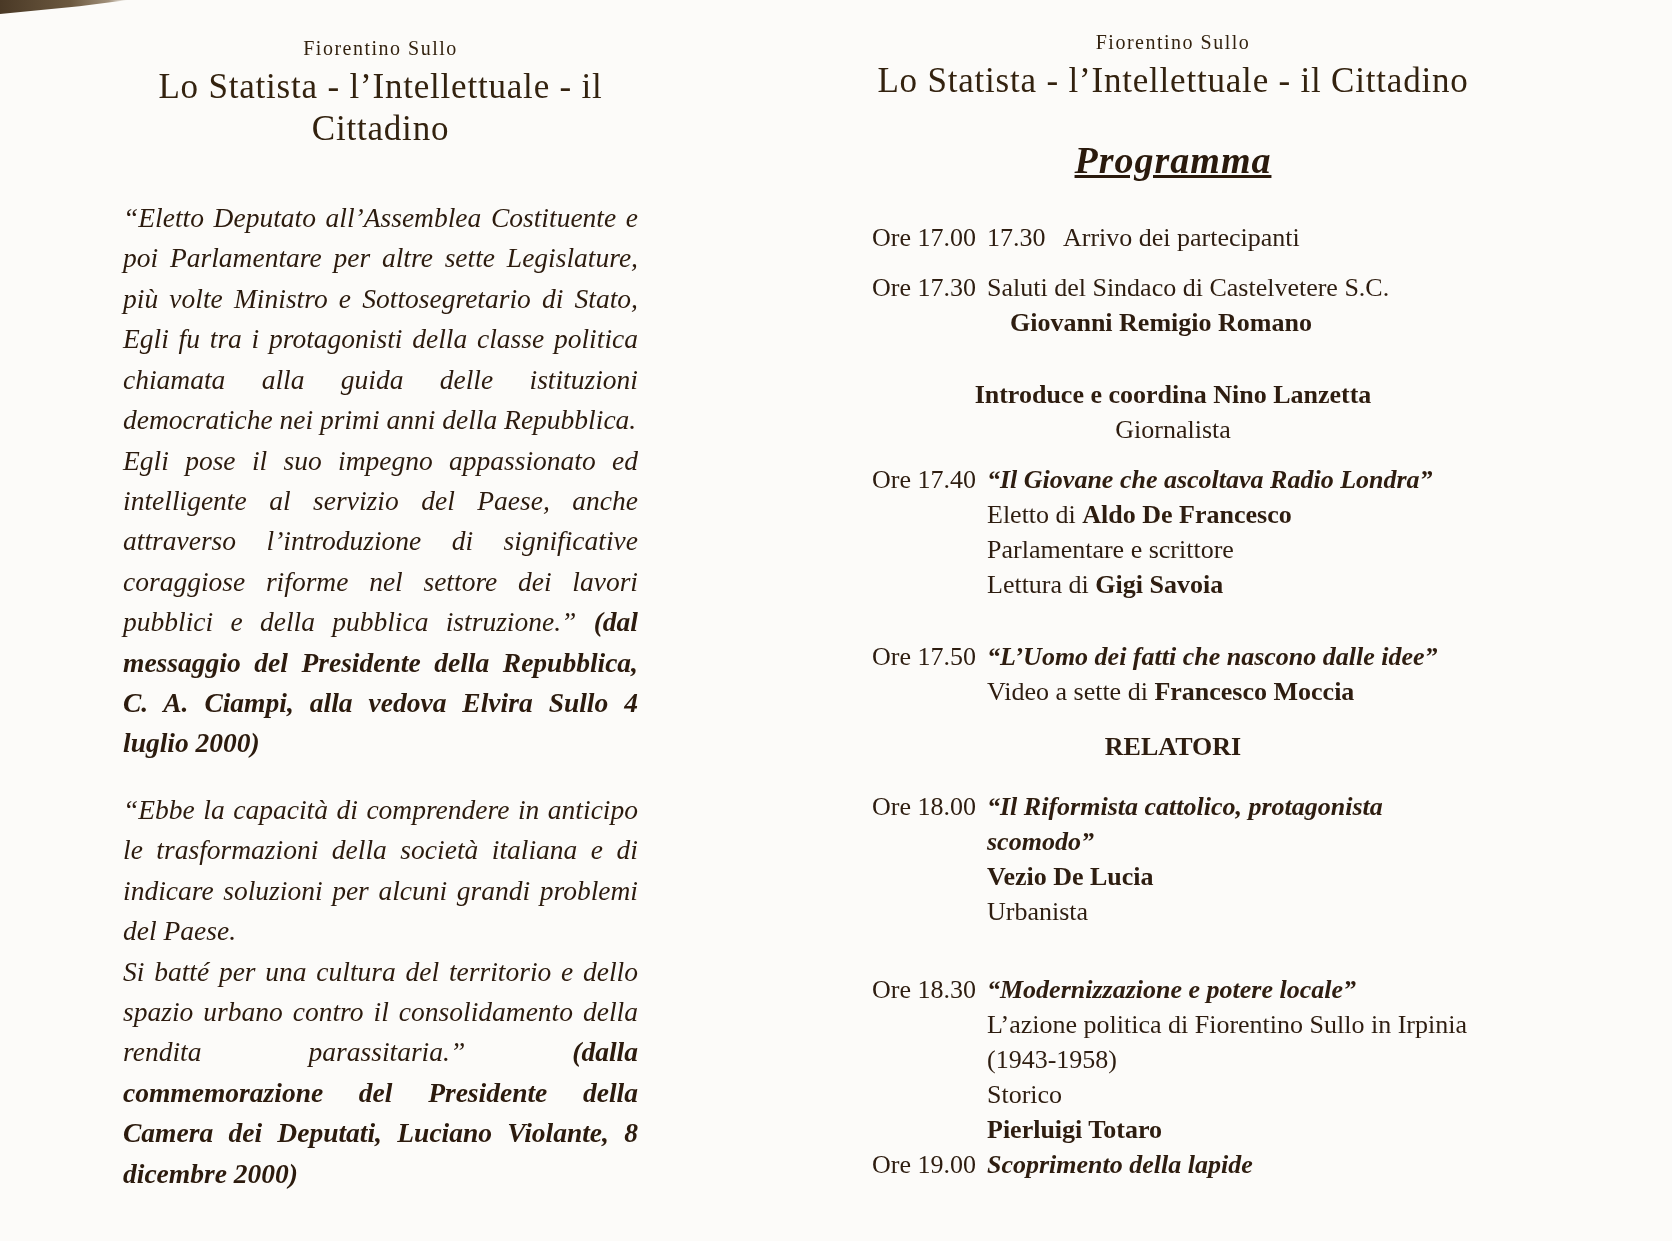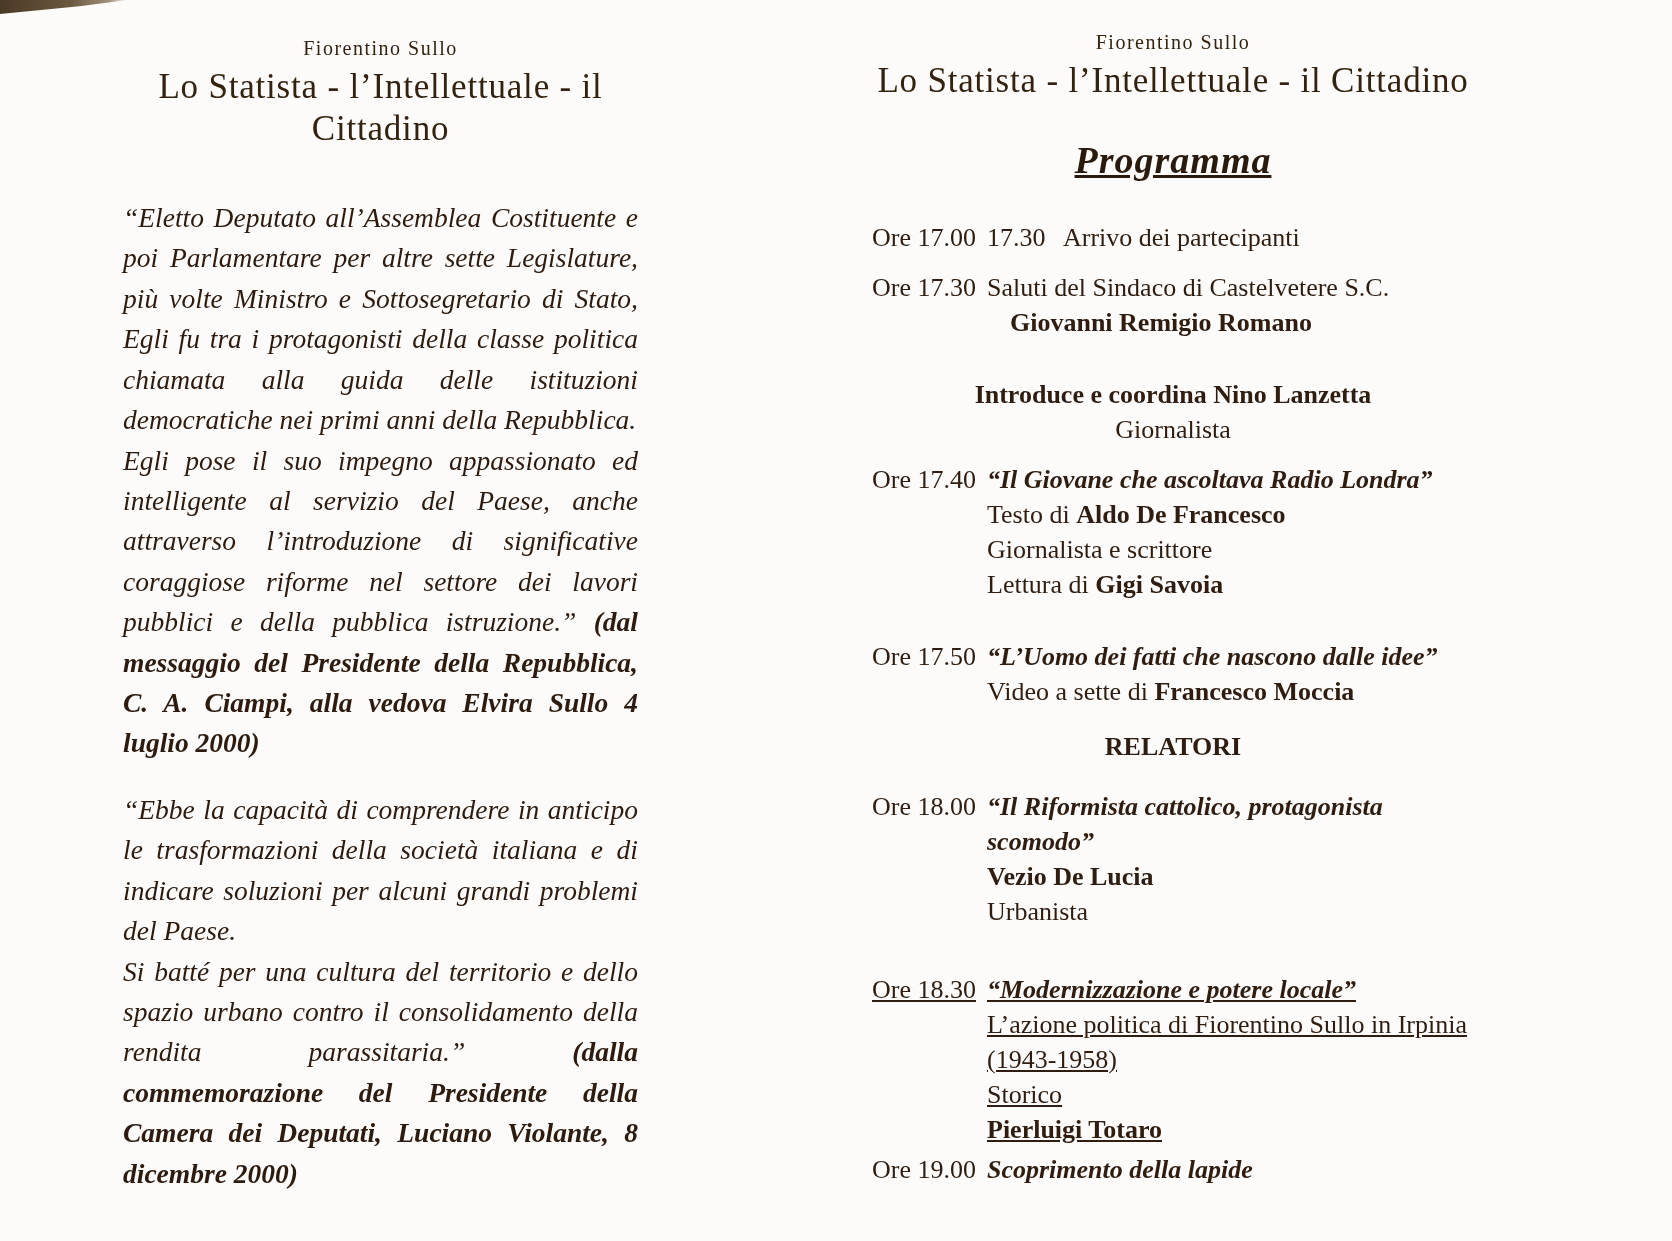--- a/index.html
+++ b/index.html
@@ -45,21 +45,21 @@
   .content{flex:1 1 auto;}
   .line.indent{padding-left:23px;}
   .time2{display:inline-block;width:76px;}
   #schedule .entry:nth-child(1){margin-bottom:15px;}
   #schedule .entry:nth-child(2){margin-bottom:37px;}
   #schedule .entry:nth-child(3){margin-bottom:15px;}
   #schedule .entry:nth-child(4){margin-bottom:37px;}
   #schedule .entry:nth-child(5){margin-bottom:20px;}
   #schedule .entry:nth-child(6){margin-bottom:25px;}
   #schedule .entry:nth-child(7){margin-bottom:43px;}
-  #schedule .entry:nth-child(8){margin-bottom:5px;text-decoration:underline;}
+  #schedule .entry:nth-child(8){}
   #schedule .entry:nth-child(9){margin-bottom:0;}
 </style>
 </head>
 <body>
 
 <div class="scan-artifact"></div>
 
 <section class="page page-left">
   <header class="page-header">
     <div class="header-title">Fiorentino Sullo</div>
@@ -100,22 +100,22 @@
       <div class="entry center-block">
         <div class="content">
           <div class="line"><span class="seg seg-bold">Introduce e coordina Nino Lanzetta</span></div>
           <div class="line"><span class="seg seg-plain">Giornalista</span></div>
         </div>
       </div>
       <div class="entry">
         <div class="time">Ore 17.40</div>
         <div class="content">
           <div class="line"><span class="seg seg-bolditalic">“Il Giovane che ascoltava Radio Londra”</span></div>
-          <div class="line"><span class="seg seg-plain">Testo di </span><span class="seg seg-bold">Aldo De Francesco</span></div>
-          <div class="line"><span class="seg seg-plain">Giornalista e scrittore</span></div>
+          <div class="line"><span class="seg seg-plain">Eletto di </span><span class="seg seg-bold">Aldo De Francesco</span></div>
+          <div class="line"><span class="seg seg-plain">Parlamentare e scrittore</span></div>
           <div class="line"><span class="seg seg-plain">Lettura di </span><span class="seg seg-bold">Gigi Savoia</span></div>
         </div>
       </div>
       <div class="entry">
         <div class="time">Ore 17.50</div>
         <div class="content">
           <div class="line"><span class="seg seg-bolditalic">“L’Uomo dei fatti che nascono dalle idee”</span></div>
           <div class="line"><span class="seg seg-plain">Video a sette di </span><span class="seg seg-bold">Francesco Moccia</span></div>
         </div>
       </div>

